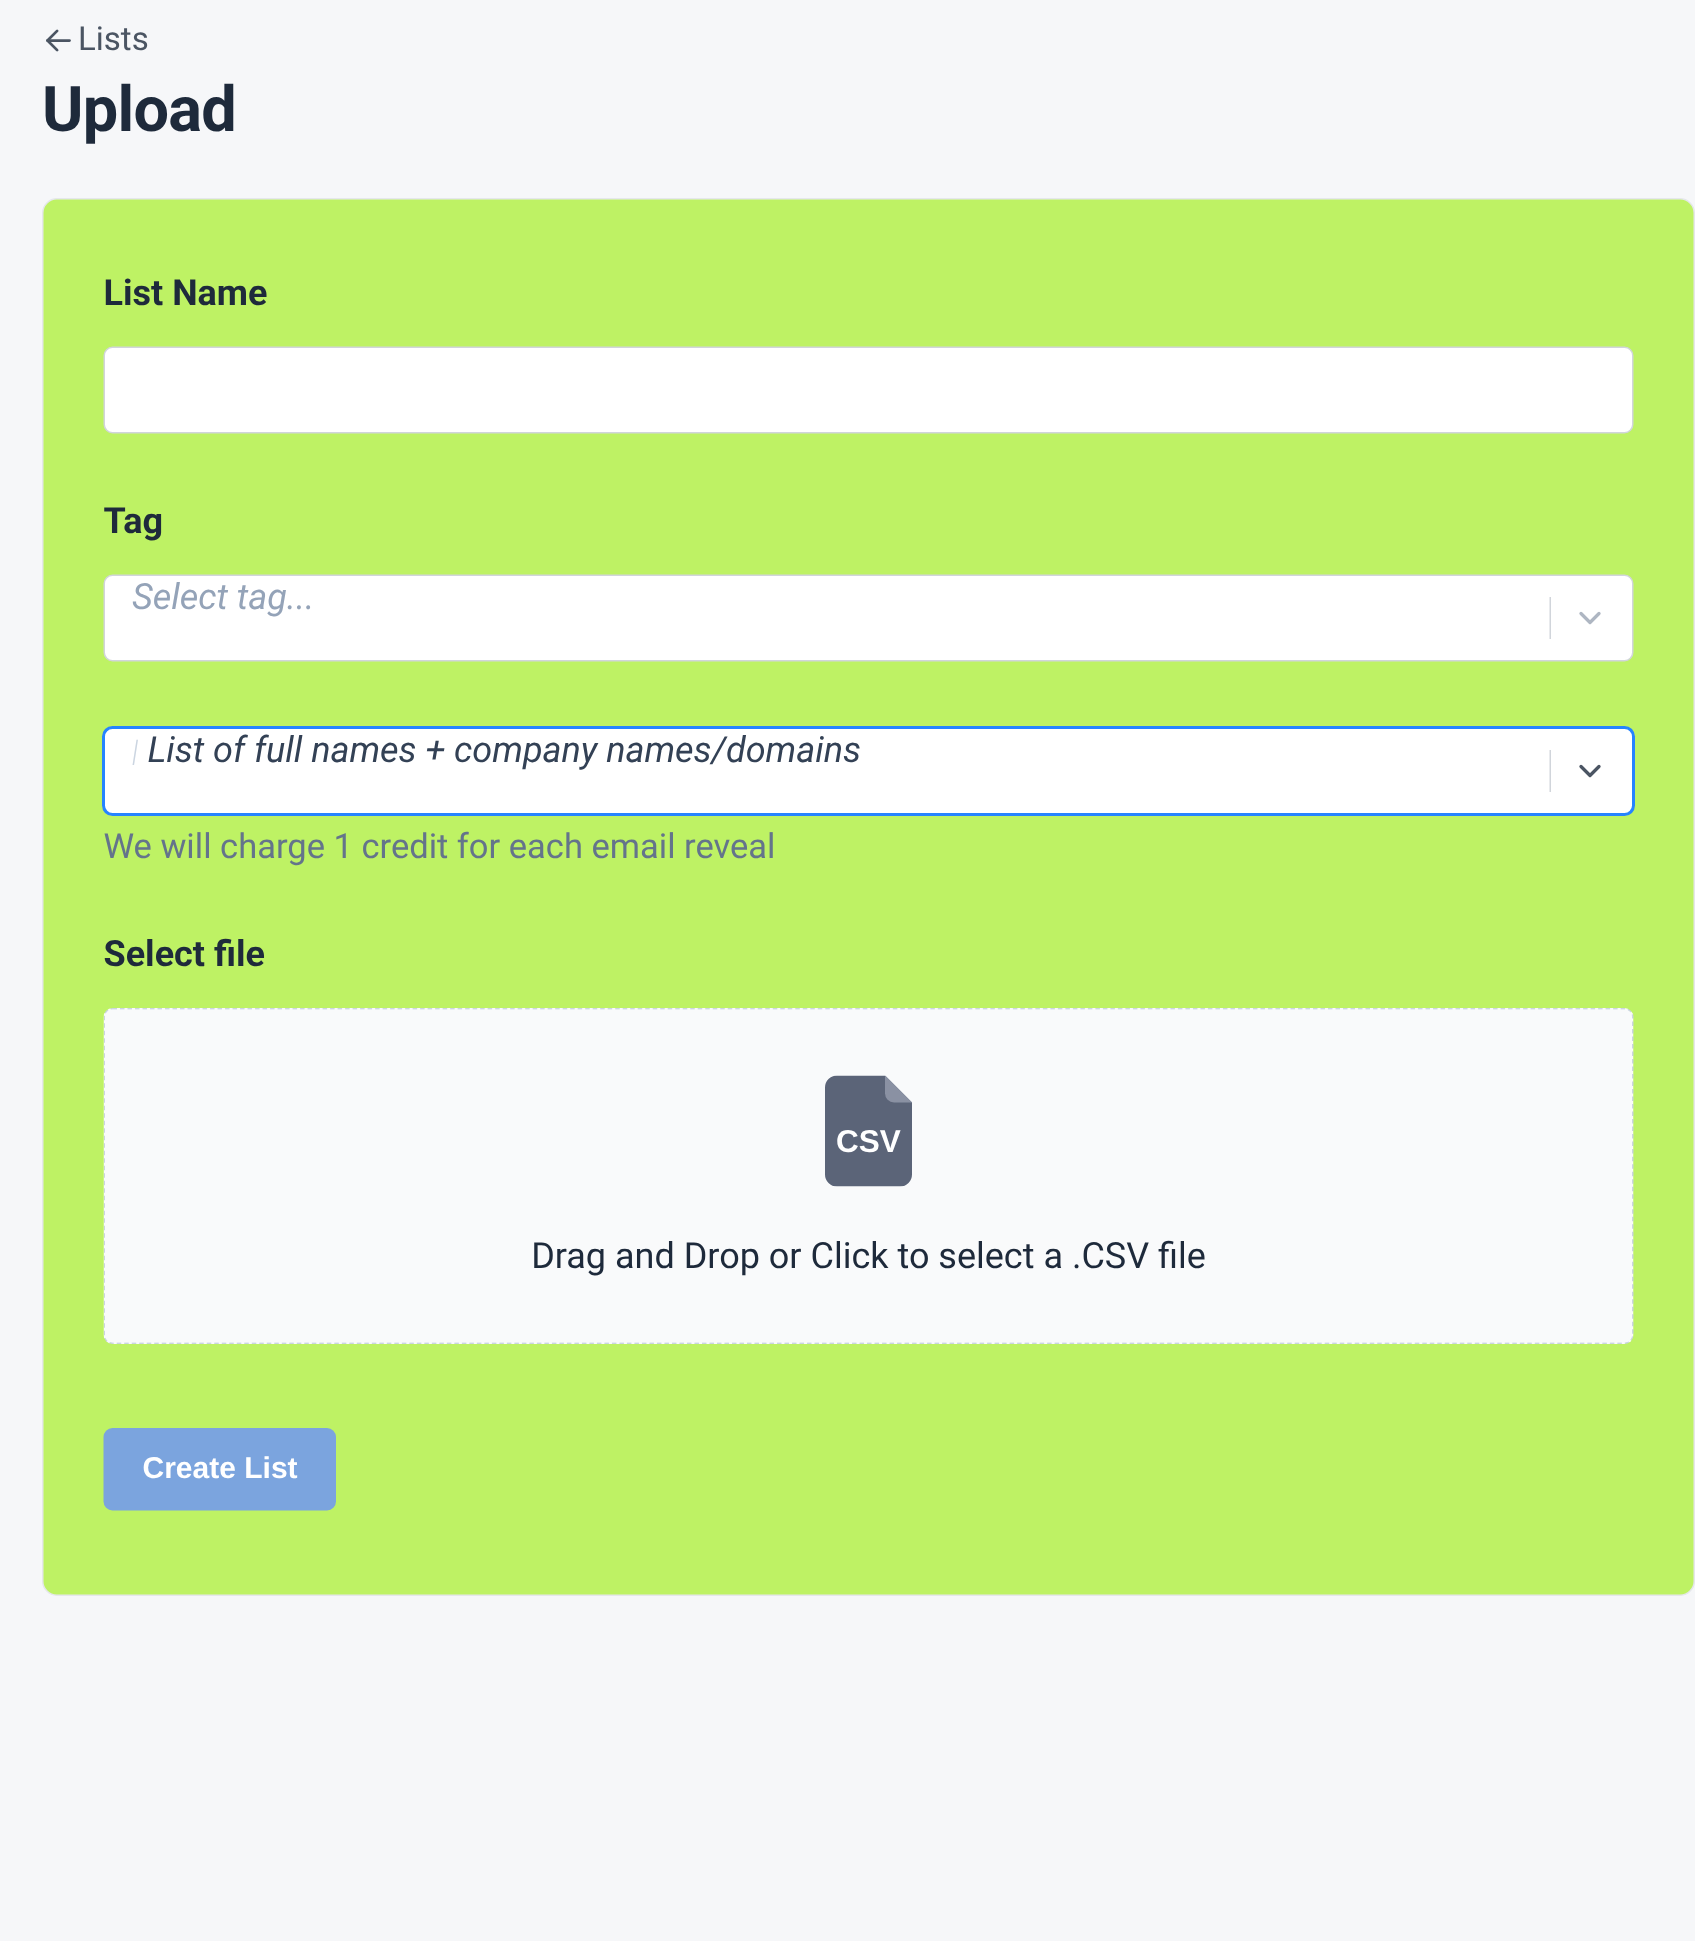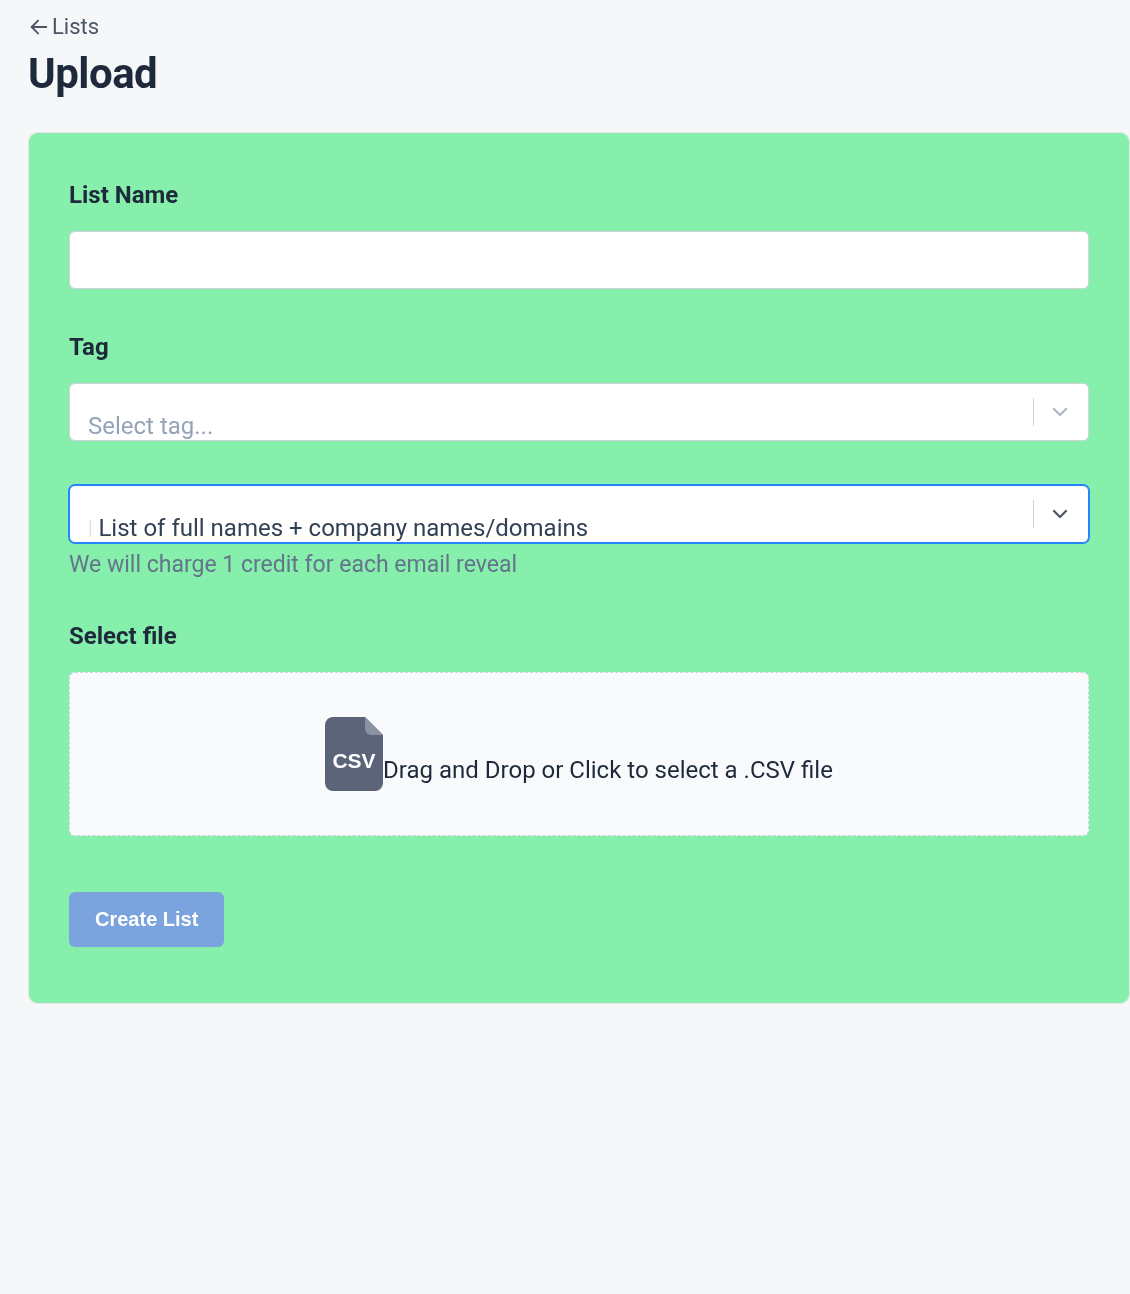--- a/index.html
+++ b/index.html
@@ -27,21 +27,21 @@
     font-weight: 400;
   }
   .page-title {
     font-size: 42px;
     font-weight: 700;
     color: #1e2a3b;
     padding: 10px 0 34px 28px;
     letter-spacing: -0.5px;
   }
   .card {
-    background: #86efac;
+    background: #bef264;
     border: 1px solid #e5e7eb;
     border-radius: 10px;
     margin: 0 0 0 28px;
     padding: 48px 40px 56px 40px;
   }
   .form-group { margin-bottom: 44px; }
   .form-group:last-of-type { margin-bottom: 0; }
   .label {
     font-size: 24px;
     font-weight: 700;
@@ -59,23 +59,24 @@
     background: #fff;
   }
   .select-wrap {
     position: relative;
     width: 100%;
     height: 58px;
     border: 1px solid #d1d5db;
     border-radius: 6px;
     background: #fff;
     display: flex;
-    align-items: flex-end;
+    align-items: flex-start;
     padding: 0 0 0 18px;
     cursor: pointer;
+    font-style: italic;
   }
   .select-wrap.focused {
     border: 1px solid #2684ff;
     box-shadow: 0 0 0 1px #2684ff;
   }
   .select-placeholder {
     font-size: 24px;
     color: #94a3b8;
     font-weight: 400;
   }
@@ -114,21 +115,21 @@
     font-weight: 400;
     margin-top: 8px;
   }
   .dropzone {
     width: 100%;
     border: 1px dashed #cbd5e1;
     border-radius: 6px;
     background: #f9fafb;
     padding: 44px 20px 44px 20px;
     display: flex;
-    flex-direction: row;
+    flex-direction: column;
     align-items: center;
     justify-content: center;
     cursor: pointer;
   }
   .dropzone-text {
     font-size: 24px;
     color: #1e2a3b;
     font-weight: 400;
     margin-top: 32px;
     text-align: center;

